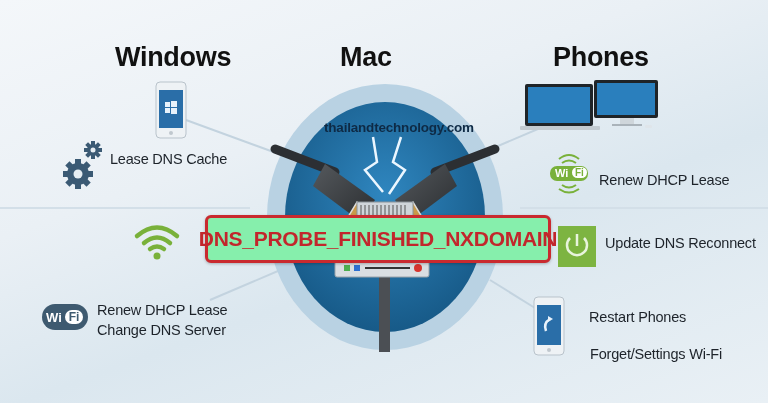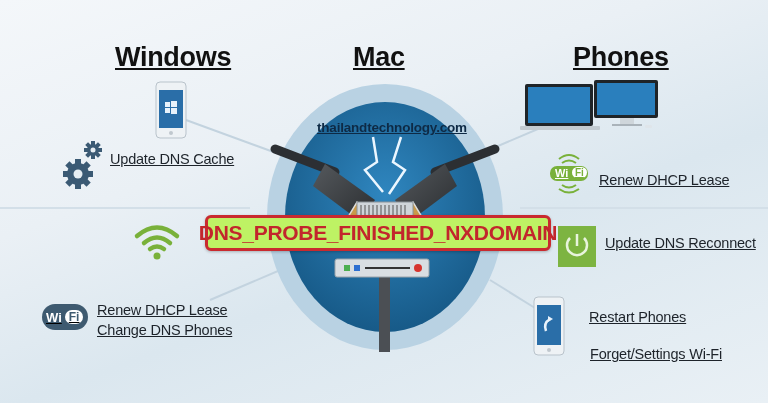--- a/index.html
+++ b/index.html
@@ -1,48 +1,48 @@
 <!DOCTYPE html>
 <html><head>
 <meta charset="utf-8">
 <style>
   html, body { margin: 0; padding: 0; }
   body {
     width: 768px; height: 403px; overflow: hidden; position: relative;
     font-family: "Liberation Sans", sans-serif;
     background: linear-gradient(160deg, #f4f7fa 0%, #eaf0f5 35%, #dbe7ef 60%, #e9f0f5 100%);
   }
-  .abs { position: absolute; text-decoration: underline; }
+  .abs { position: absolute; }
   .heading { font-weight: bold; font-size: 27px; color: #111; letter-spacing: -0.3px; }
   .label { font-size: 14.5px; color: #1d232a; font-family: "Liberation Sans", sans-serif; letter-spacing: -0.2px; }
   svg { position: absolute; overflow: visible; }
   .error-box {
-    position: absolute; left: 205px; top: 215px; width: 346px; height: 36px;
-    background: #bef264; border: 3.5px solid #c92a2f; border-radius: 6px;
+    position: absolute; left: 205px; top: 215px; width: 346px; height: 48px;
+    background: #86efac; border: 3.5px solid #c92a2f; border-radius: 6px;
     box-sizing: border-box; display: flex; align-items: center; justify-content: center;
     box-shadow: 0 1px 3px rgba(0,0,0,0.25);
   }
   .error-text { color: #c2262c; font-weight: bold; font-size: 21px; letter-spacing: -0.3px; font-family: "Liberation Sans", sans-serif; }
-  .watermark { font-weight: bold; font-size: 13.5px; color: #0e2a45; letter-spacing: -0.2px; }
+  .watermark { font-weight: bold; font-size: 13.5px; color: #0e2a45; letter-spacing: -0.2px; margin-left: 7px; }
 </style>
 </head>
 <body>
 
 <svg width="768" height="403" style="left:0;top:0;">
   <line x1="186" y1="120" x2="290" y2="158" stroke="#c3d3df" stroke-width="2"></line>
   <line x1="470" y1="158" x2="545" y2="126" stroke="#c3d3df" stroke-width="2"></line>
   <line x1="210" y1="300" x2="285" y2="268" stroke="#c3d3df" stroke-width="2"></line>
   <line x1="490" y1="280" x2="535" y2="308" stroke="#c3d3df" stroke-width="2"></line>
   <line x1="0" y1="208" x2="250" y2="208" stroke="#d3dfe8" stroke-width="2"></line>
   <line x1="520" y1="208" x2="768" y2="208" stroke="#d3dfe8" stroke-width="2"></line>
 </svg>
 
 <div class="abs heading" style="left:115px;top:42px;">Windows</div>
-<div class="abs heading" style="left:353px;top:42px;">Mac</div>
-<div class="abs heading" style="left:573px;top:42px;">Phones</div>
+<div class="abs heading" style="left:340px;top:42px;">Mac</div>
+<div class="abs heading" style="left:553px;top:42px;">Phones</div>
 
 <svg width="240" height="270" style="left:265px;top:82px;">
   <defs>
     <radialGradient id="cg" cx="50%" cy="40%" r="60%">
       <stop offset="0%" stop-color="#2f86bf"></stop>
       <stop offset="100%" stop-color="#175a88"></stop>
     </radialGradient>
     <linearGradient id="cable" x1="0" y1="0" x2="1" y2="1">
       <stop offset="0%" stop-color="#55595d"></stop>
       <stop offset="100%" stop-color="#2a2d30"></stop>
@@ -116,35 +116,35 @@
     <g transform="translate(31 8)">
       <rect x="-2" y="-9" width="4" height="18"></rect>
       <rect x="-9" y="-2" width="18" height="4"></rect>
       <rect x="-2" y="-9" width="4" height="18" transform="rotate(45)"></rect>
       <rect x="-2" y="-9" width="4" height="18" transform="rotate(-45)"></rect>
     </g>
   </g>
   <circle cx="16" cy="32" r="4.5" fill="#e6edf2"></circle>
   <circle cx="31" cy="8" r="2.5" fill="#e6edf2"></circle>
 </svg>
-<div class="abs label" style="left:110px;top:151px;">Update DNS Cache</div>
+<div class="abs label" style="left:110px;top:151px;">Lease DNS Cache</div>
 
 <svg width="46" height="36" style="left:134px;top:224px;">
   <path d="M3 12 Q23 -5 43 12" stroke="#79b13a" stroke-width="4.5" fill="none" stroke-linecap="round"></path>
   <path d="M10 19 Q23 8 36 19" stroke="#79b13a" stroke-width="4.5" fill="none" stroke-linecap="round"></path>
   <path d="M16 25 Q23 20 30 25" stroke="#79b13a" stroke-width="4.5" fill="none" stroke-linecap="round"></path>
   <circle cx="23" cy="32" r="3.5" fill="#79b13a"></circle>
 </svg>
 
 <div class="abs" style="left:42px;top:304px;width:46px;height:26px;border-radius:13px;background:#3e5a70;display:flex;align-items:center;padding:0 4px;box-sizing:border-box;">
   <span style="color:#fff;font-weight:bold;font-size:13px;margin-right:3px;">Wi</span>
   <span style="color:#3e5a70;background:#fff;font-weight:bold;font-size:12px;border-radius:8px;padding:0 4px;">Fi</span>
 </div>
 <div class="abs label" style="left:97px;top:302px;">Renew DHCP Lease</div>
-<div class="abs label" style="left:97px;top:322px;">Change DNS Phones</div>
+<div class="abs label" style="left:97px;top:322px;">Change DNS Server</div>
 
 <svg width="140" height="56" style="left:520px;top:78px;">
   <rect x="74" y="2" width="64" height="38" rx="2" fill="#1f2428"></rect>
   <rect x="77" y="5" width="58" height="32" fill="#2a7fbd"></rect>
   <rect x="100" y="40" width="14" height="6" fill="#cfd6db"></rect>
   <rect x="92" y="46" width="30" height="2" fill="#aab3ba"></rect>
   <rect x="125" y="47" width="7" height="3" rx="1" fill="#dfe5ea"></rect>
   <rect x="5" y="6" width="68" height="42" rx="2" fill="#1f2428"></rect>
   <rect x="8" y="9" width="62" height="36" fill="#2a7fbd"></rect>
   <rect x="0" y="48" width="80" height="4" rx="1" fill="#c3cbd1"></rect>

